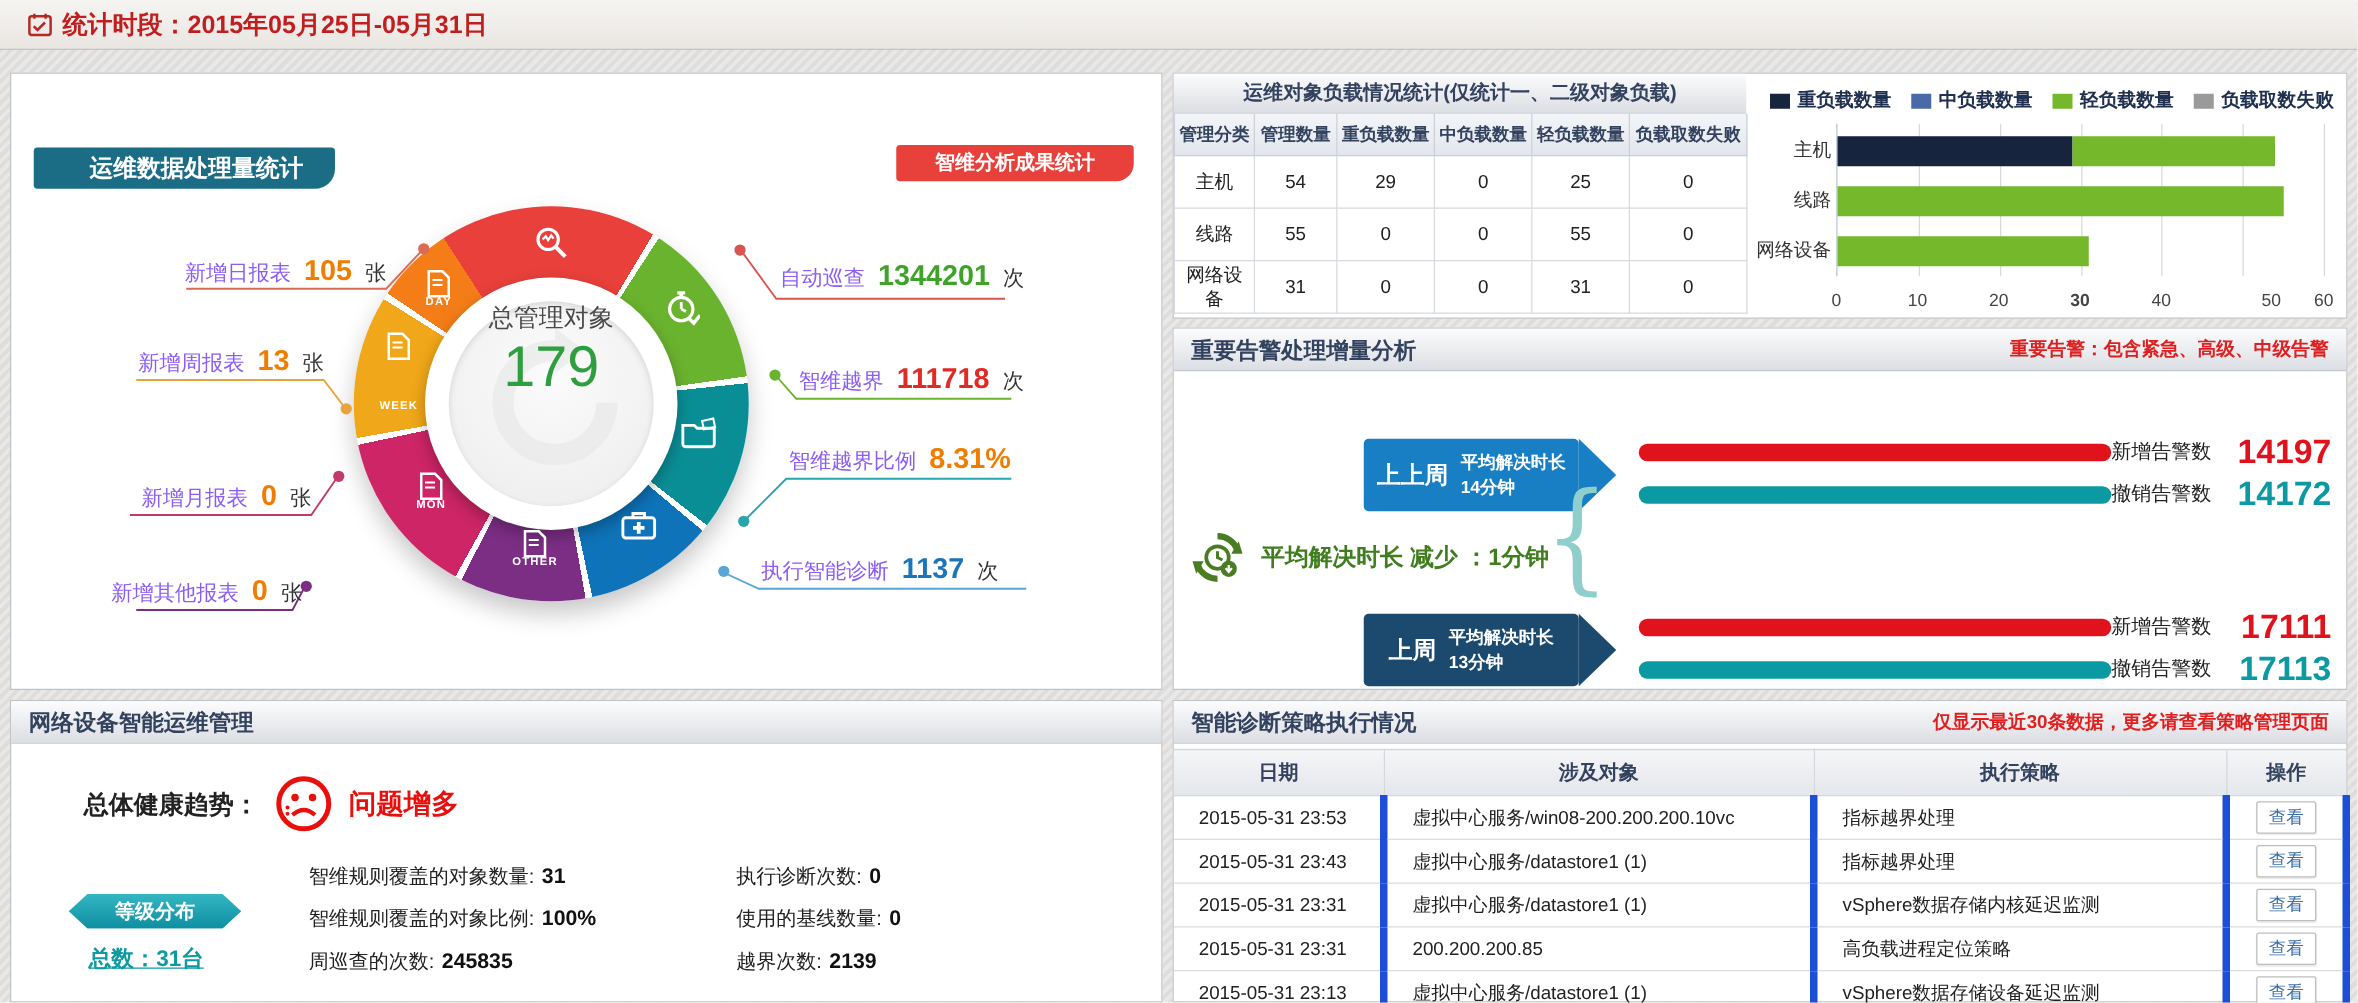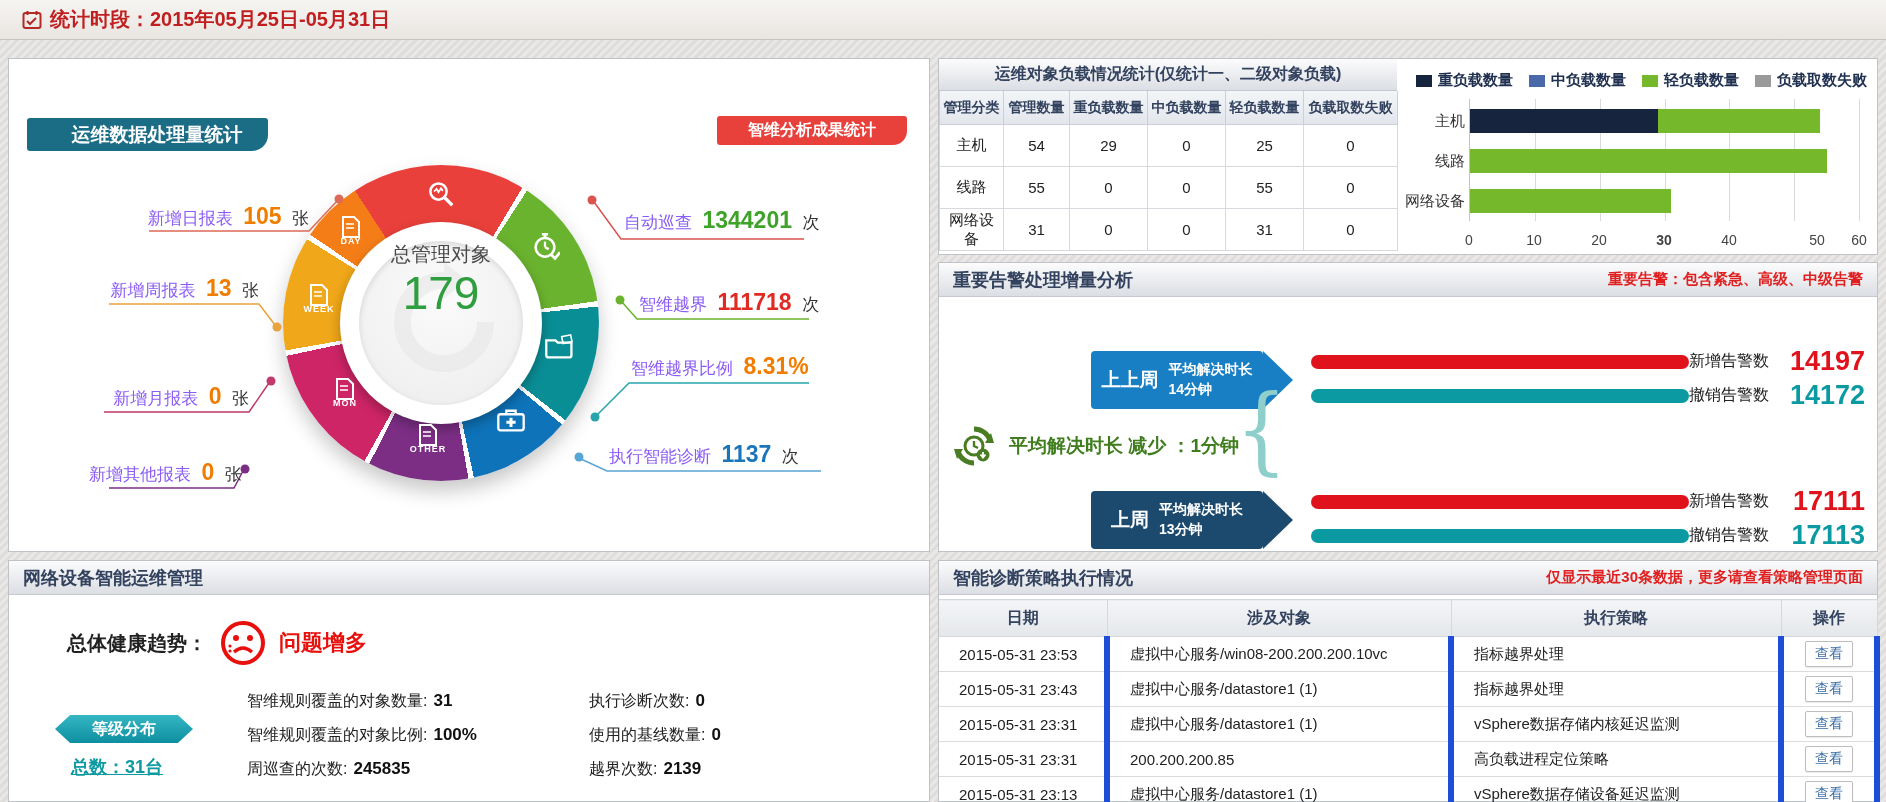--- a/index.html
+++ b/index.html
@@ -38,21 +38,21 @@
   #donut-plate{position:absolute;left:76px;top:76px;width:164px;height:164px;border-radius:50%;
     background:radial-gradient(circle at 50% 35%,#fbfbfb,#ececec);
     box-shadow:inset 0 2px 6px rgba(0,0,0,.12);display:flex;flex-direction:column;align-items:center;justify-content:flex-start;}
   #donut-plate .lbl{font-size:20px;color:#4a4a4a;z-index:2;}
   #donut-plate .val{font-size:46px;font-weight:normal;color:#2f9e3f;line-height:1.1;z-index:2;}
   #donut-water{position:absolute;left:96px;top:92px;width:130px;height:130px;opacity:.6;z-index:1;}
   .seg-icon{position:absolute;width:44px;display:flex;flex-direction:column;align-items:center;z-index:3;}
   .seg-caption{font-size:9px;font-weight:bold;color:#fff;letter-spacing:1px;margin-top:-3px;}
   .si-inspect{left:136px;top:14px;} .si-timer{left:240px;top:66px;} .si-folder{left:255px;top:168px;}
   .si-firstaid{left:206px;top:242px;} .si-other{left:123px;top:258px;} .si-mon{left:40px;top:212px;}
-  .si-week{left:14px;top:118px;} .si-day{left:46px;top:50px;}
+  .si-week{left:14px;top:100px;gap:33px;} .si-day{left:46px;top:50px;}
   
   .dstat{position:absolute;white-space:nowrap;z-index:6;}
   .dstat .l{font-size:17px;color:#8b5cf6;}
   .dstat .v{font-size:23px;font-weight:bold;margin:0 6px;}
   .dstat .u{font-size:17px;color:#333;}
   .ta-r{text-align:right;}
   #stat-l0{left:90px;top:144px;width:210px;} #stat-l1{left:100px;top:216px;width:150px;}
   #stat-l2{left:95px;top:324px;width:145px;} #stat-l3{left:80px;top:400px;width:145px;}
   #stat-r0{left:615px;top:148px;} #stat-r1{left:630px;top:230px;}
   #stat-r2{left:622px;top:294px;} #stat-r3{left:600px;top:382px;}

